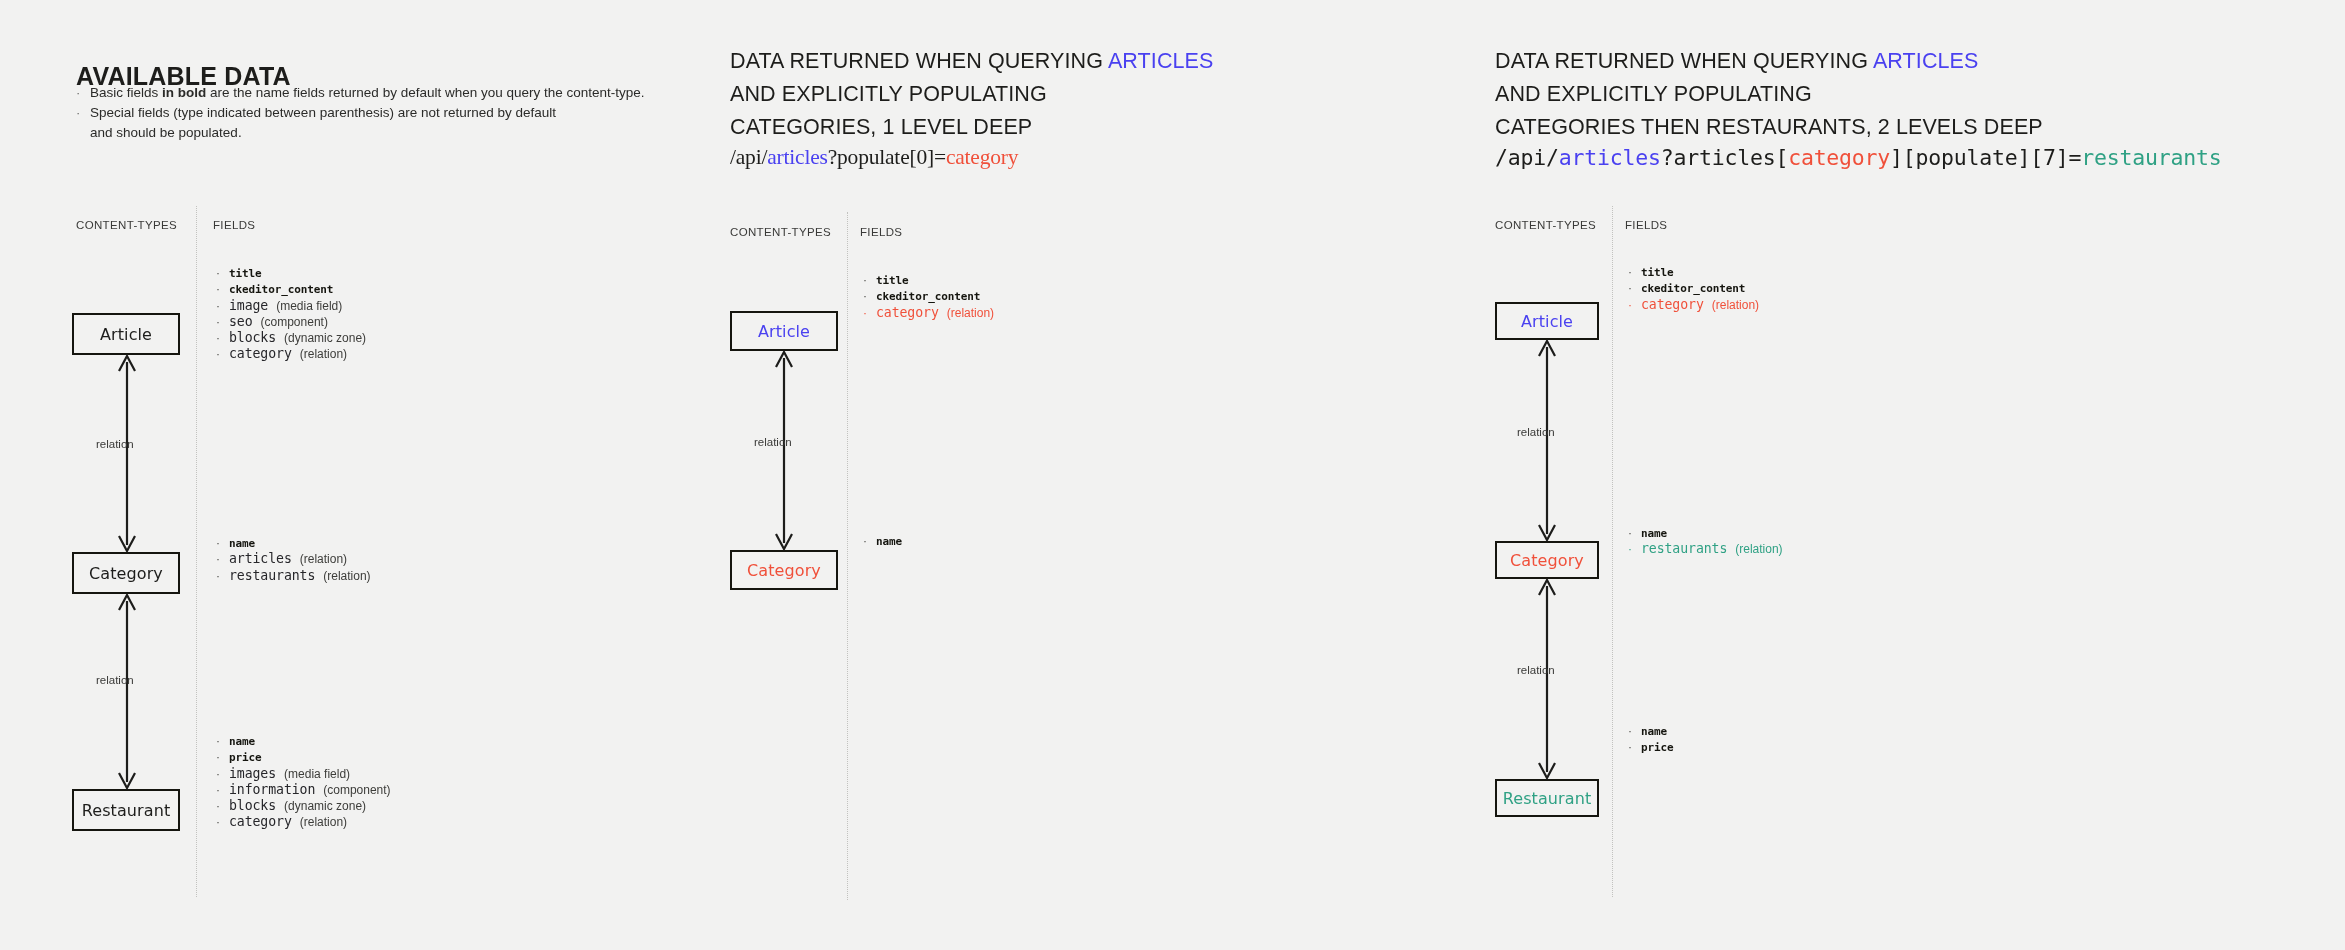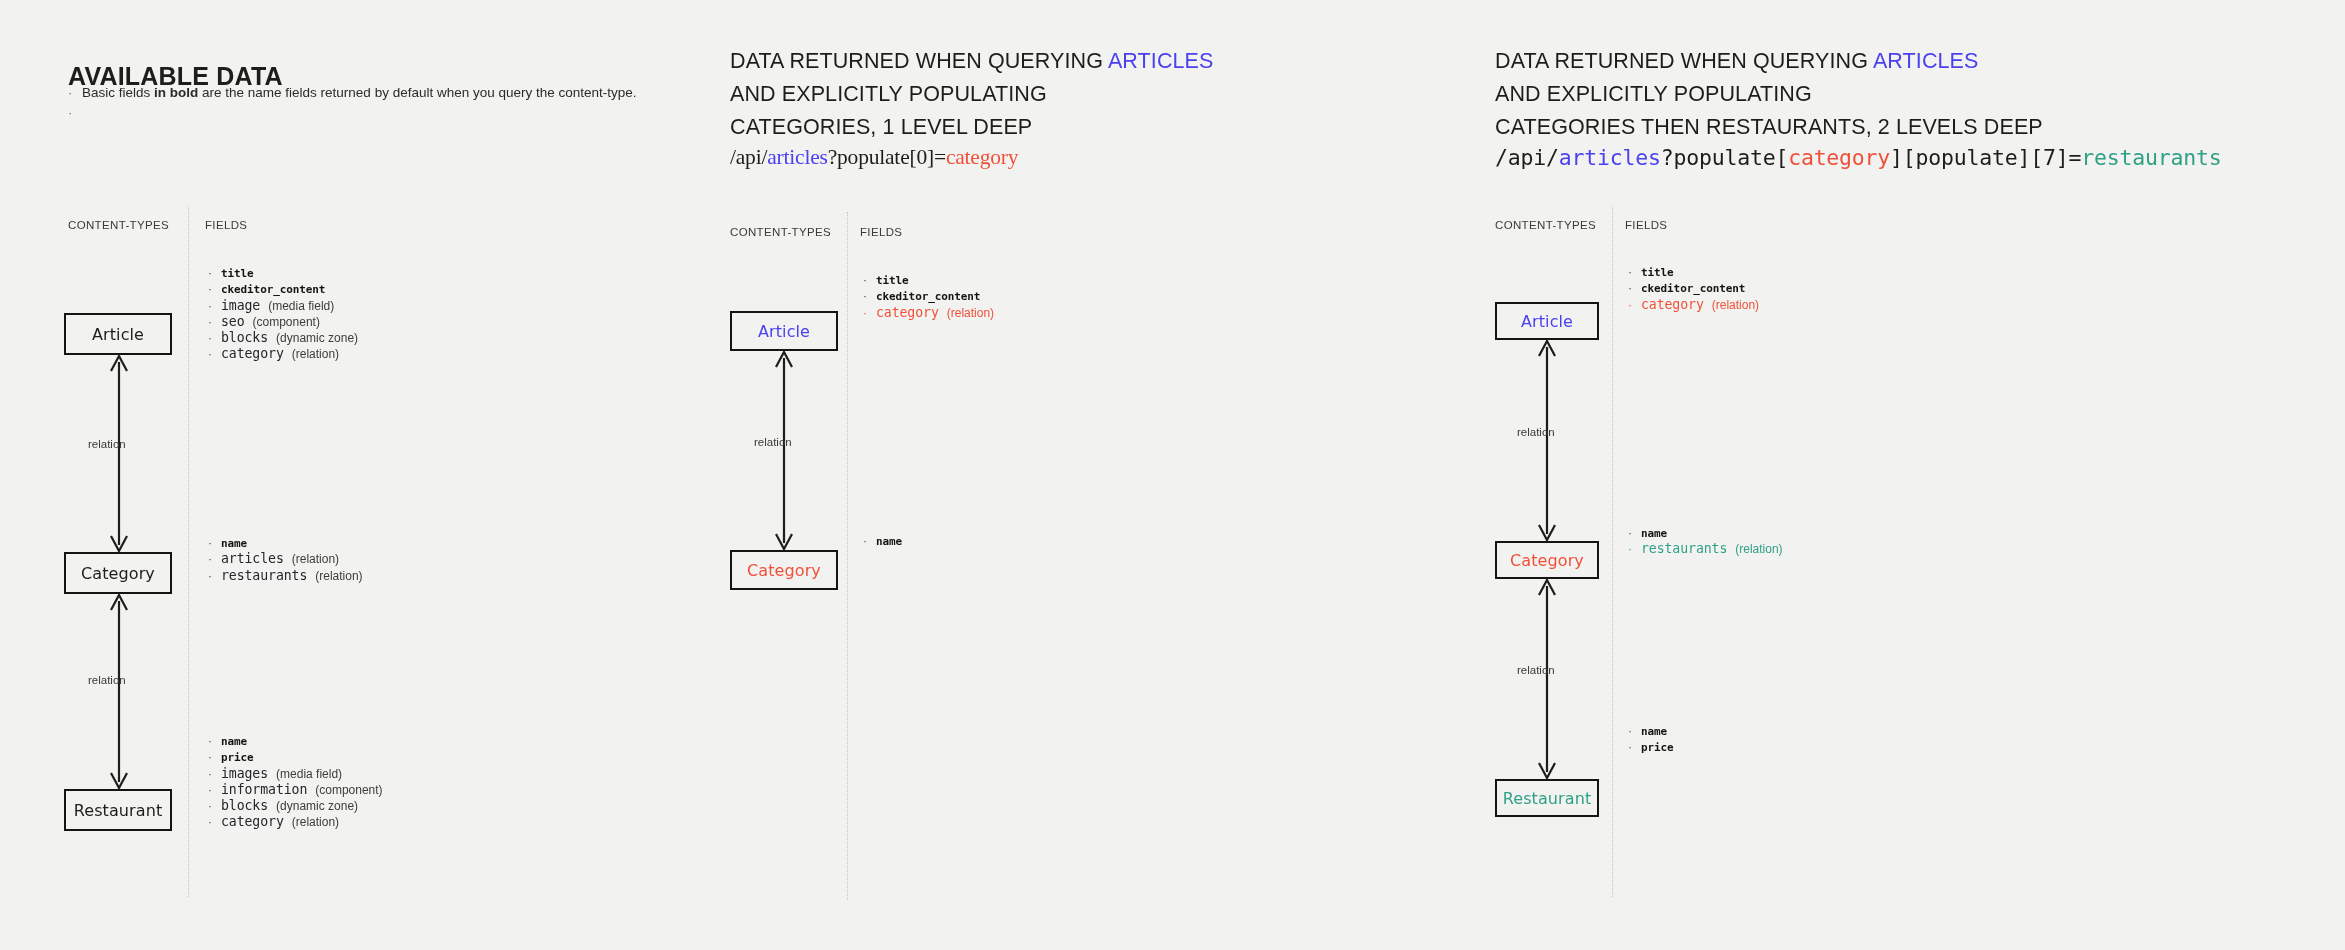--- a/index.html
+++ b/index.html
@@ -17,21 +17,21 @@
   
   .board {
     position: absolute;
     inset: 0;
   }
   .col {
     position: absolute;
     top: 0;
     height: 950px;
   }
-  #col-1 { left: 0px;    width: 860px; }
+  #col-1 { left: 8px;    width: 860px; }
   #col-2 { left: 730px;  width: 770px; }
   #col-3 { left: 1495px; width: 850px; }
 
   
   .heading {
     font-weight: bold;
     letter-spacing: .1px;
   }
   .h-avail {
     position: absolute;
@@ -172,20 +172,22 @@
 
     <h1 class="heading h-avail">AVAILABLE DATA</h1>
 
     <div class="intro">
       <div class="li">
         <span class="dot">·</span>
         <span class="txt"><span>Basic fields </span><b>in bold</b><span> are the name fields returned by default when you query the content-type.</span></span>
       </div>
       <div class="li">
         <span class="dot">·</span>
+        <span class="txt">Special fields (type indicated between parenthesis) are not returned by default
+and should be populated.</span>
       </div>
     </div>
 
     <span class="lbl" style="left:68px; top:219px;">CONTENT-TYPES</span>
     <span class="lbl" style="left:205px; top:219px;">FIELDS</span>
 
     <div class="divider" style="left:188px; top:206px; height:691px;"></div>
 
     <div class="node" style="left:64px; top:313px; width:108px; height:42px;">
       <span>Article</span>
@@ -354,21 +356,21 @@
 
   <section class="col" id="col-3">
 
     <div class="heading h-block">
       <div><span>DATA RETURNED WHEN QUERYING </span><span class="accent-blue">ARTICLES</span></div>
       <div>AND EXPLICITLY POPULATING</div>
       <div>CATEGORIES THEN RESTAURANTS, 2 LEVELS DEEP</div>
     </div>
 
     <div class="api-line">
-      <span>/api/</span><span class="blue">articles</span><span>?populate[</span><span class="red">category</span><span>][populate][7]=</span><span class="green">restaurants</span>
+      <span>/api/</span><span class="blue">articles</span><span>?articles[</span><span class="red">category</span><span>][populate][7]=</span><span class="green">restaurants</span>
     </div>
 
     <span class="lbl" style="left:0px; top:219px;">CONTENT-TYPES</span>
     <span class="lbl" style="left:130px; top:219px;">FIELDS</span>
 
     <div class="divider" style="left:117px; top:206px; height:691px;"></div>
 
     <div class="node blue" style="left:0px; top:302px; width:104px; height:38px;">
       <span>Article</span>
     </div>

